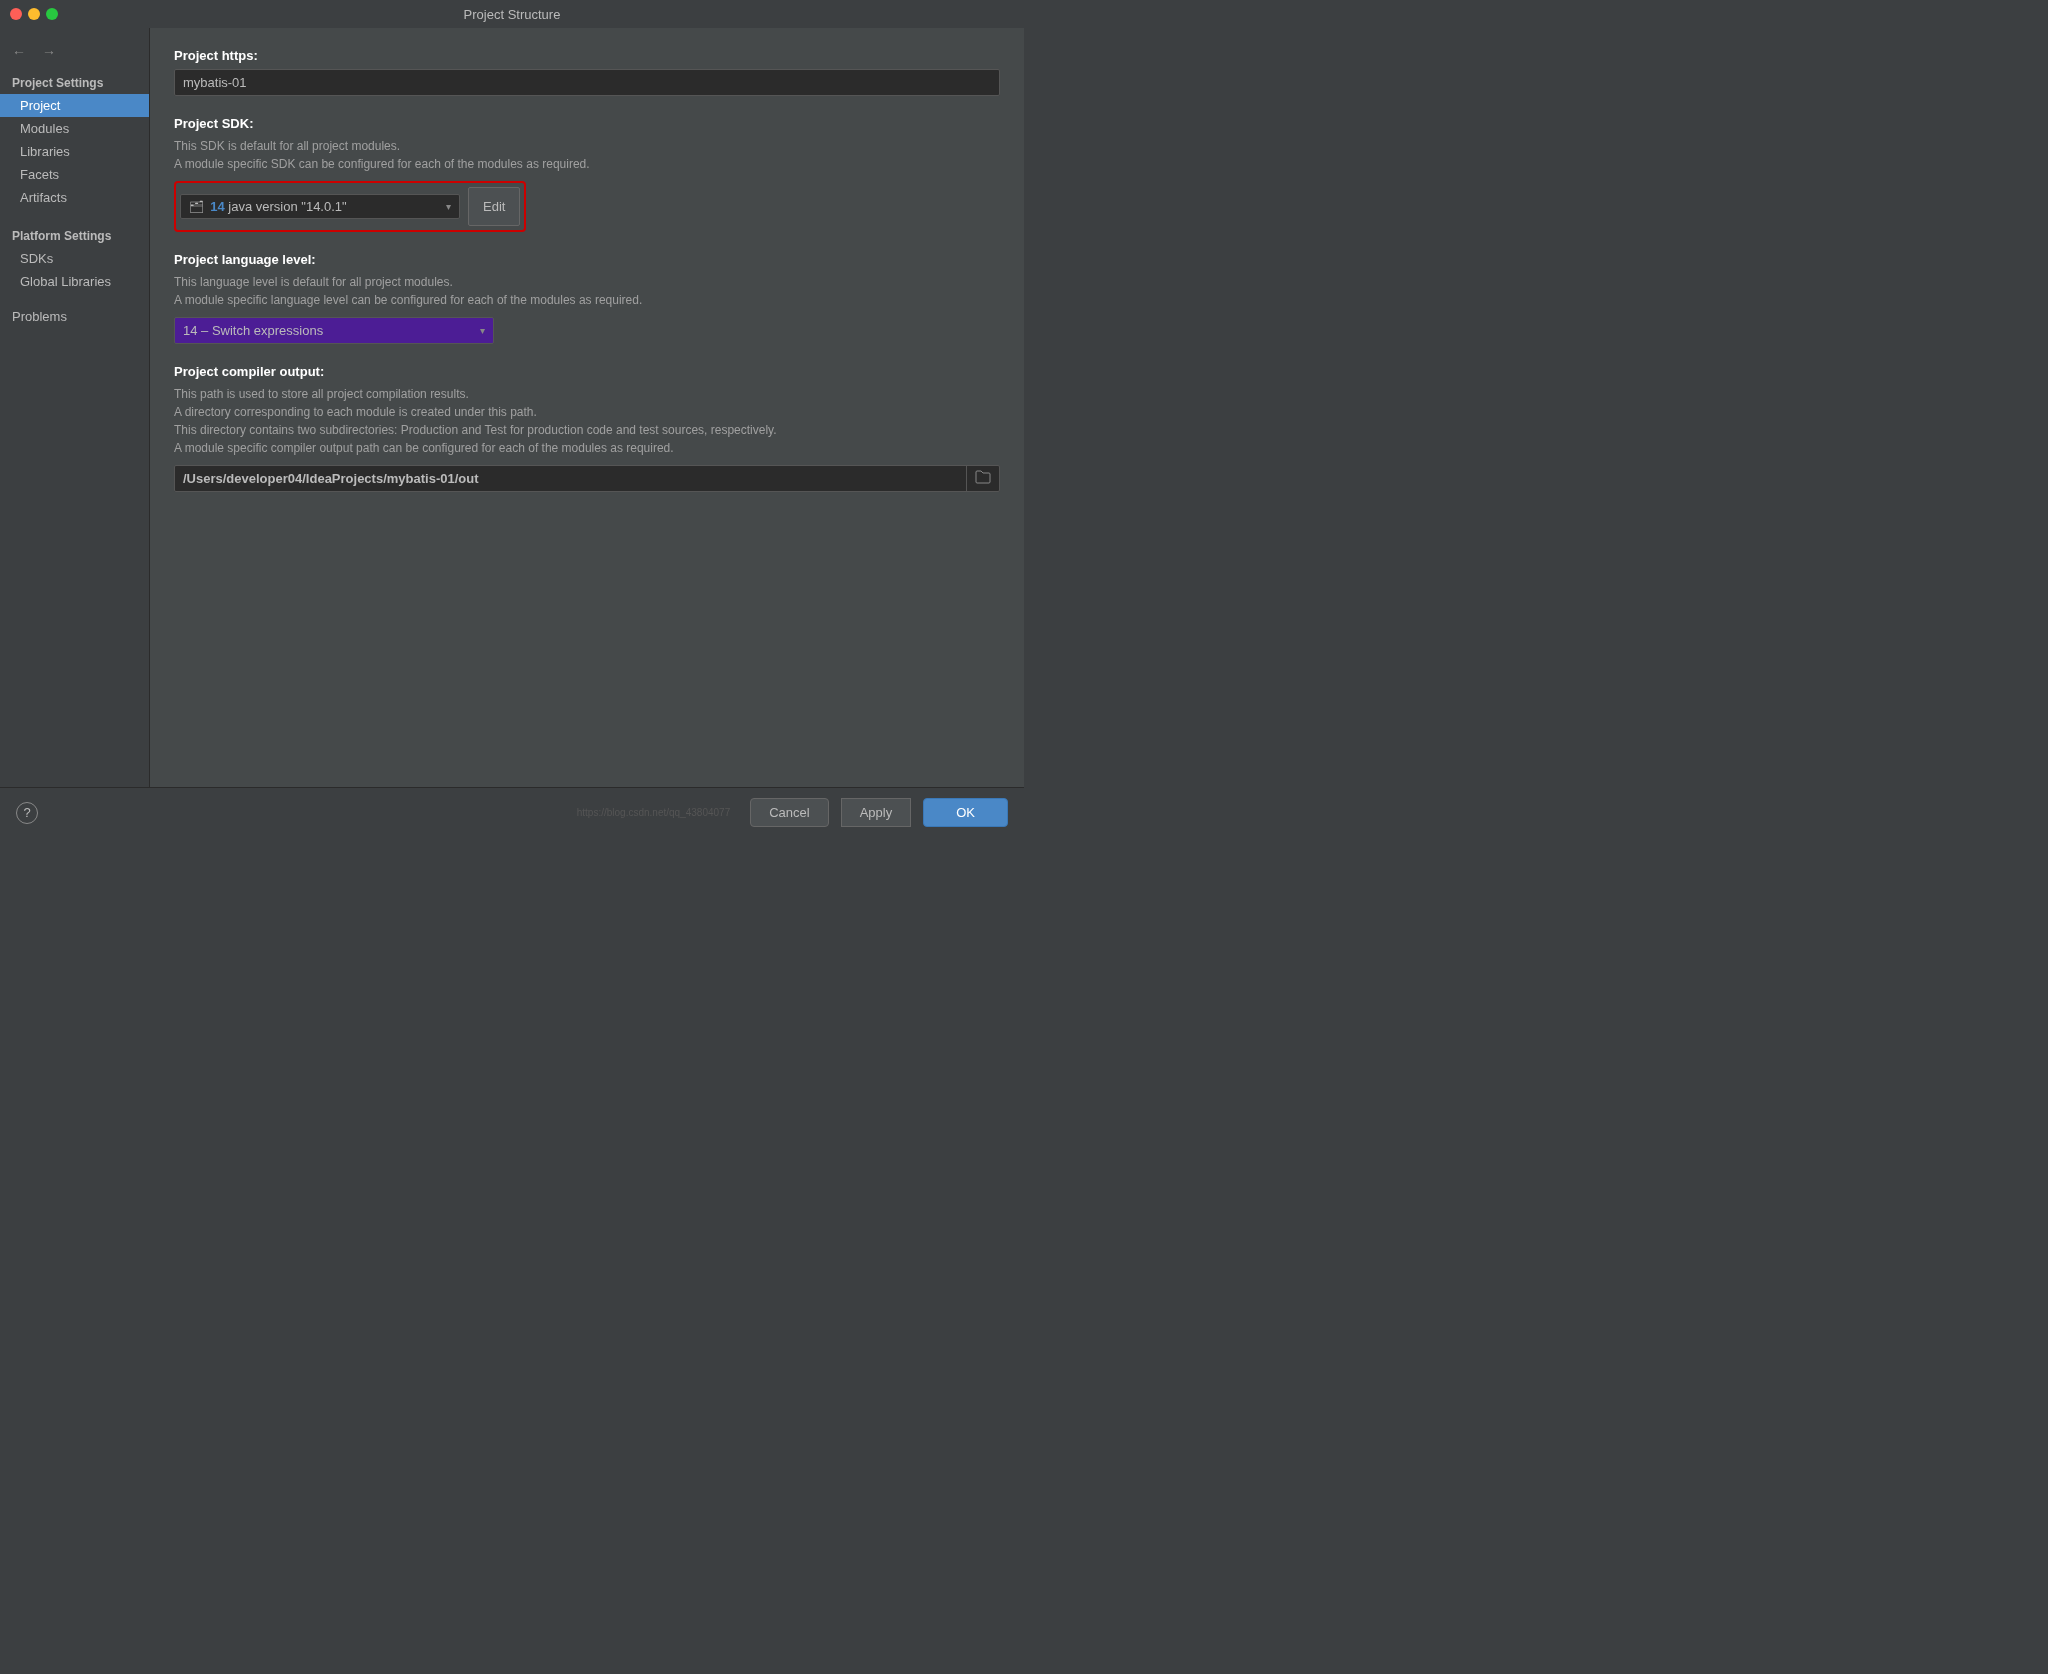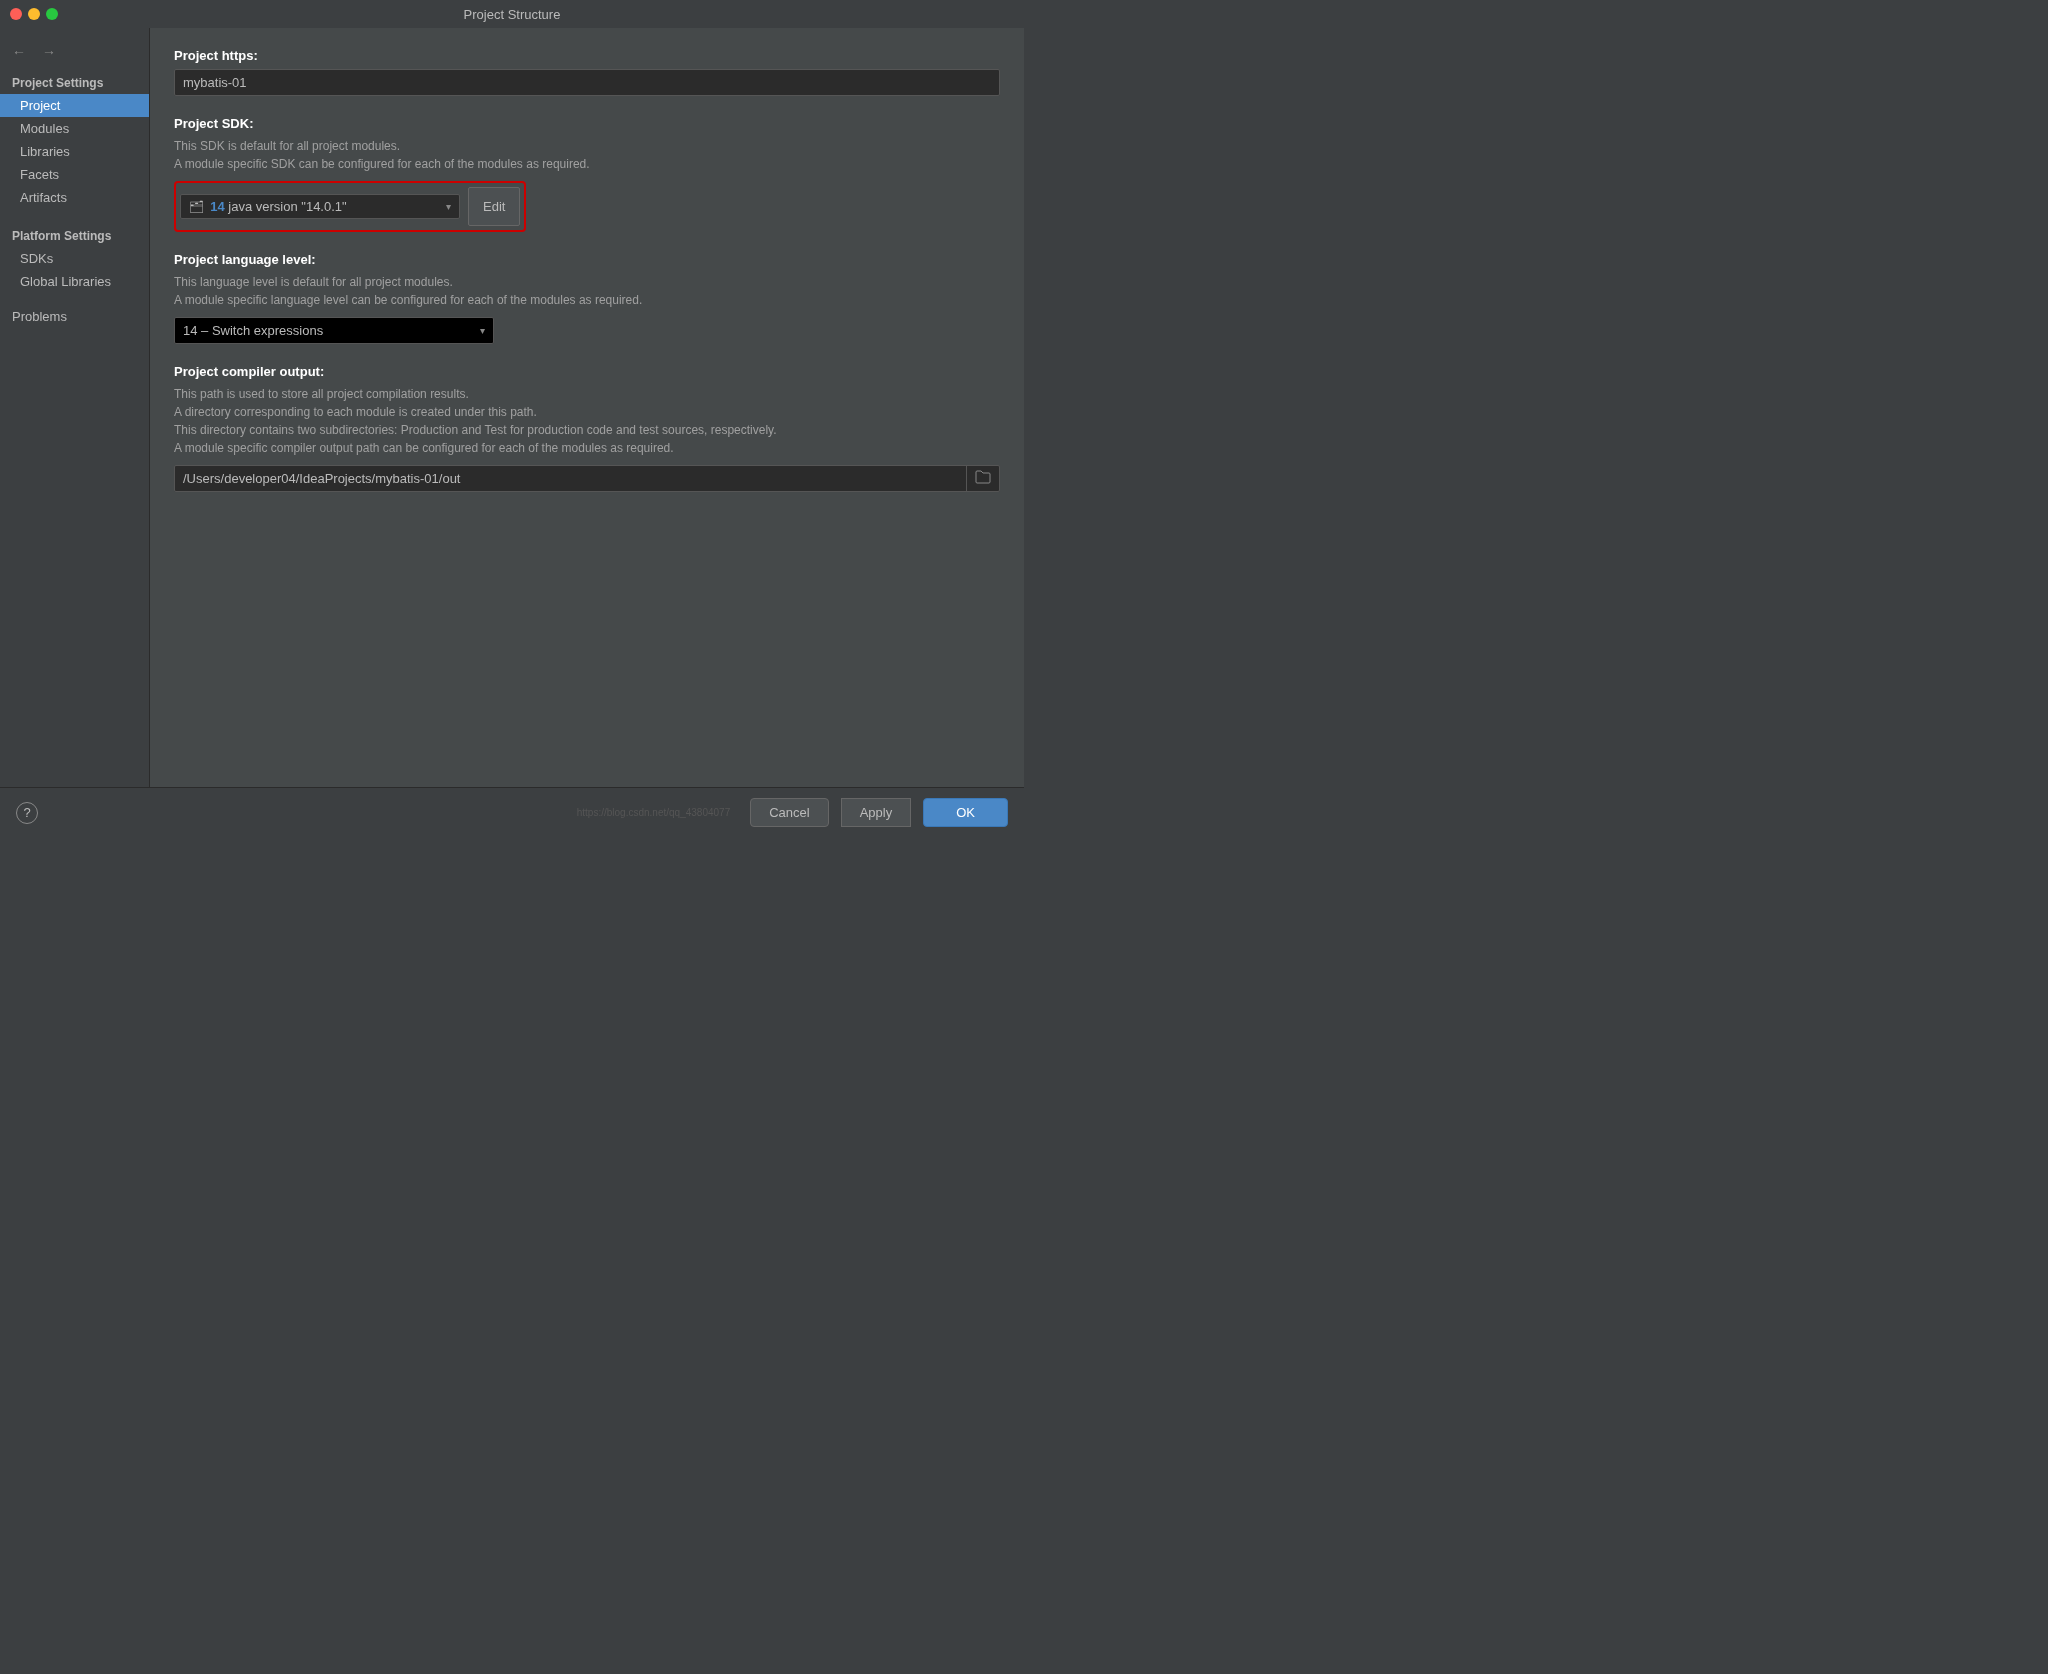--- a/index.html
+++ b/index.html
@@ -187,21 +187,21 @@
       padding: 11px 14px;
       font-size: 13px;
       border-radius: 2px;
       cursor: pointer;
     }
 
     
     .lang-select-wrapper {
       display: flex;
       align-items: center;
-      background: #000000;
+      background: #4c1d95;
       border: 1px solid #555;
       border-radius: 2px;
       padding: 5px 8px;
       width: 320px;
       cursor: pointer;
       gap: 40px;
     }
     .lang-select-text {
       flex: 1;
       color: #bbbbbb;
@@ -219,20 +219,21 @@
       background: #2b2b2b;
       border: 1px solid #555;
       border-radius: 2px;
       width: 100%;
     }
     .output-path-text {
       flex: 1;
       color: #bbbbbb;
       font-size: 13px;
       padding: 5px 8px;
+      font-weight: bold;
     }
     .folder-icon-btn {
       padding: 4px 8px;
       color: #888;
       cursor: pointer;
       border-left: 1px solid #555;
     }
 
     
     .bottom-bar {

